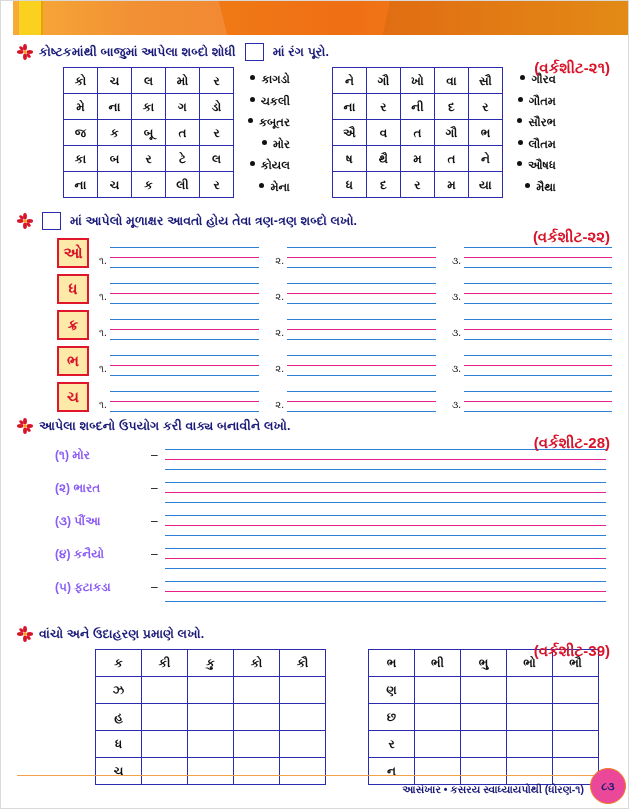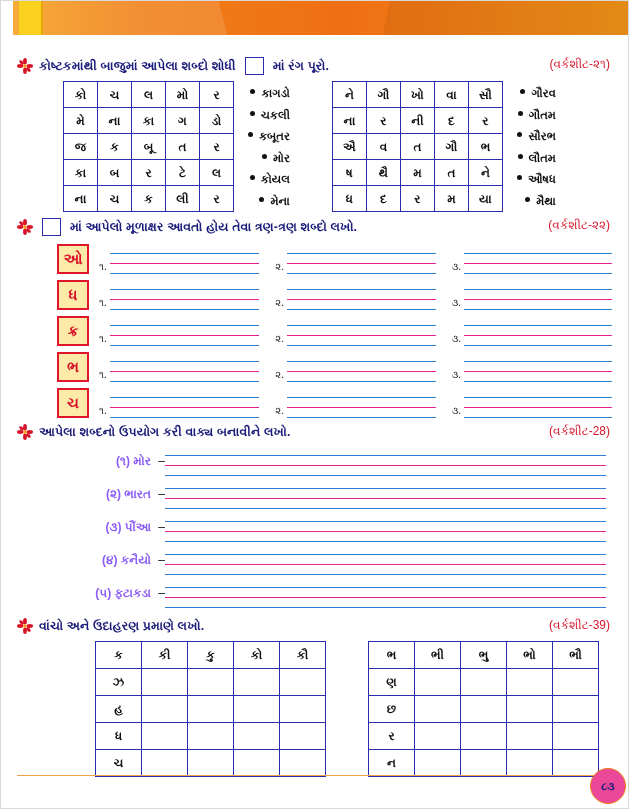--- a/index.html
+++ b/index.html
@@ -56,21 +56,21 @@
   .side-rail {
     position: absolute;
     left: 0; top: 0; bottom: 0;
     width: 12px;
     background: #ffffff;
   }
   .content {
     position: absolute;
     left: 0; right: 0;
     top: 34px; bottom: 0;
-    padding: 22px 16px 0 16px;
+    padding: 8px 16px 0 16px;
     box-sizing: border-box;
   }
 
   
   .section { position: relative; margin-bottom: 4px; }
   .sec-head {
     display: flex;
     align-items: center;
     gap: 6px;
     position: relative;
@@ -78,23 +78,23 @@
   .flower-icon { width: 16px; height: 16px; flex: 0 0 16px; }
   .sec-title {
     font-size: 12.5px;
     font-weight: bold;
     color: #1b1b7a;
     letter-spacing: 0.1px;
   }
   .ws-tag {
     position: absolute;
     right: 2px;
-    top: 0;
-    font-size: 12px;
-    font-weight: normal;
+    top: 16px;
+    font-size: 15px;
+    font-weight: bold;
     color: #d8142a;
   }
   .color-box {
     display: inline-block;
     width: 17px; height: 16px;
     border: 1.6px solid #2b2bb0;
     vertical-align: -3px;
     margin: 0 3px;
     background: #fff;
   }
@@ -331,21 +331,21 @@
             <div><span class="bdot"></span><span>ગૌતમ</span></div>
             <div><span class="bdot"></span><span>સૌરભ</span></div>
             <div><span class="bdot"></span><span>લૌતમ</span></div>
             <div><span class="bdot"></span><span>ઔષધ</span></div>
             <div><span class="bdot"></span><span>મૈથા</span></div>
           </div>
         </div>
       </div>
     </div>
 
-    <div class="section" style="margin-top:6px;">
+    <div class="section" style="margin-top:14px;">
       <div class="sec-head">
         <svg class="flower-icon" viewBox="0 0 20 20">
           <g fill="#d8142a">
             <ellipse cx="10" cy="4" rx="2.4" ry="4"></ellipse>
             <ellipse cx="10" cy="16" rx="2.4" ry="4"></ellipse>
             <ellipse cx="4" cy="10" rx="4" ry="2.4"></ellipse>
             <ellipse cx="16" cy="10" rx="4" ry="2.4"></ellipse>
             <ellipse cx="5.6" cy="5.6" rx="3.4" ry="2" transform="rotate(45 5.6 5.6)"></ellipse>
             <ellipse cx="14.4" cy="14.4" rx="3.4" ry="2" transform="rotate(45 14.4 14.4)"></ellipse>
           </g>
@@ -502,21 +502,21 @@
                   <div class="ln"></div>
                   <div class="ln pink"></div>
                   <div class="ln"></div>
                 </div>
               </div>
           </div>
         </div>
       </div>
     </div>
 
-    <div class="section" style="margin-top:0;text-align:right;">
+    <div class="section" style="margin-top:0;">
       <div class="sec-head">
         <svg class="flower-icon" viewBox="0 0 20 20">
           <g fill="#d8142a">
             <ellipse cx="10" cy="4" rx="2.4" ry="4"></ellipse>
             <ellipse cx="10" cy="16" rx="2.4" ry="4"></ellipse>
             <ellipse cx="4" cy="10" rx="4" ry="2.4"></ellipse>
             <ellipse cx="16" cy="10" rx="4" ry="2.4"></ellipse>
             <ellipse cx="5.6" cy="5.6" rx="3.4" ry="2" transform="rotate(45 5.6 5.6)"></ellipse>
             <ellipse cx="14.4" cy="14.4" rx="3.4" ry="2" transform="rotate(45 14.4 14.4)"></ellipse>
           </g>
@@ -583,21 +583,21 @@
           <div class="sent-dash">–</div>
           <div class="sent-lines">
             <div class="ln"></div>
             <div class="ln pink"></div>
             <div class="ln"></div>
           </div>
         </div>
       </div>
     </div>
 
-    <div class="section" style="margin-top:10px;">
+    <div class="section" style="margin-top:24px;">
       <div class="sec-head">
         <svg class="flower-icon" viewBox="0 0 20 20">
           <g fill="#d8142a">
             <ellipse cx="10" cy="4" rx="2.4" ry="4"></ellipse>
             <ellipse cx="10" cy="16" rx="2.4" ry="4"></ellipse>
             <ellipse cx="4" cy="10" rx="4" ry="2.4"></ellipse>
             <ellipse cx="16" cy="10" rx="4" ry="2.4"></ellipse>
             <ellipse cx="5.6" cy="5.6" rx="3.4" ry="2" transform="rotate(45 5.6 5.6)"></ellipse>
             <ellipse cx="14.4" cy="14.4" rx="3.4" ry="2" transform="rotate(45 14.4 14.4)"></ellipse>
           </g>
@@ -687,15 +687,16 @@
           </tr>
         </tbody>
           </table>
       </div>
     </div>
 
   </div>
 
   <div class="footer">
     <div class="foot-rule"></div>
+    <div class="foot-text">આસંખાર • કસરય સ્વાધ્યાયપોથી (ધોરણ-૧)</div>
     <div class="page-badge">૮૩</div>
   </div>
 </div>
 
 </body></html>

